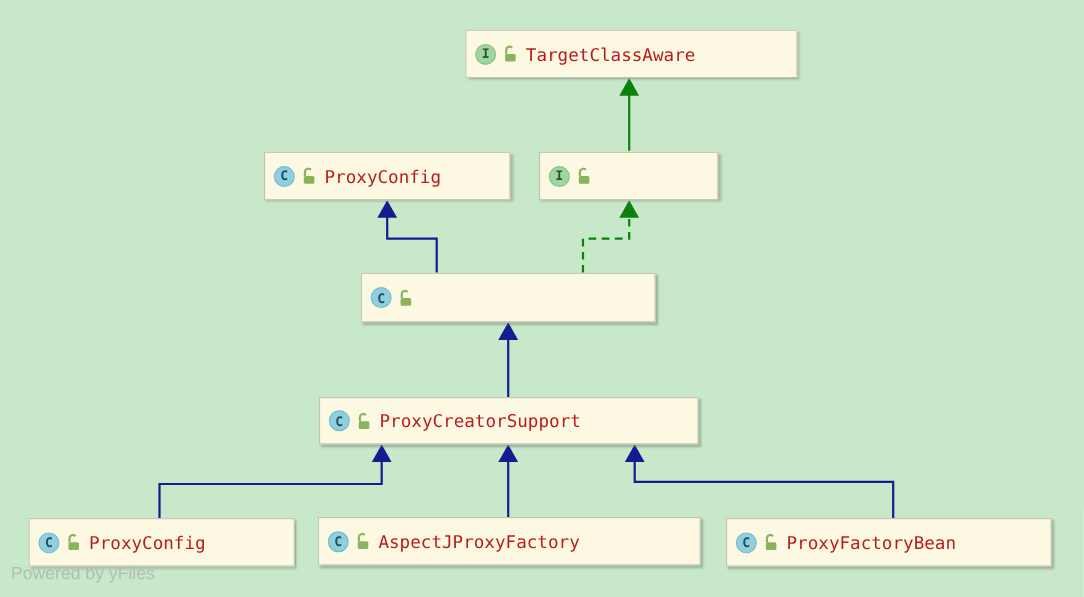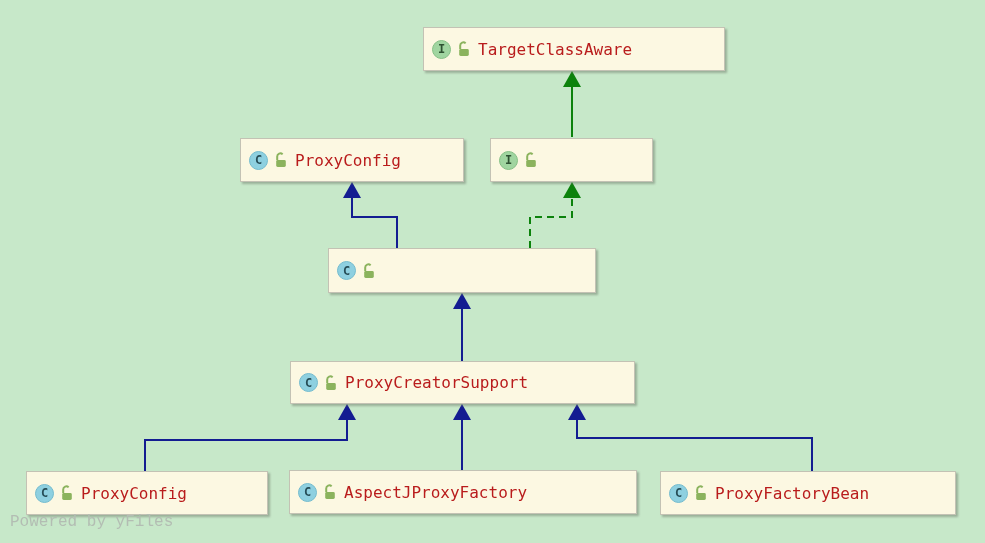--- a/index.html
+++ b/index.html
@@ -36,21 +36,21 @@
   .label{
     margin-left:7px;
     font-size:16px;
     color:#b91c1c;
     white-space:nowrap;
     letter-spacing:0px;
   }
   .watermark{
     position:absolute;
     left:10px;top:513px;
-    font-family:Liberation Mono, monospace;
+    font-family:Liberation Sans, sans-serif;
     font-size:16px;
     color:#b3bdb3;
   }
 </style>
 </head>
 <body>
 
 <div class="canvas">
 
   <svg class="edges">

